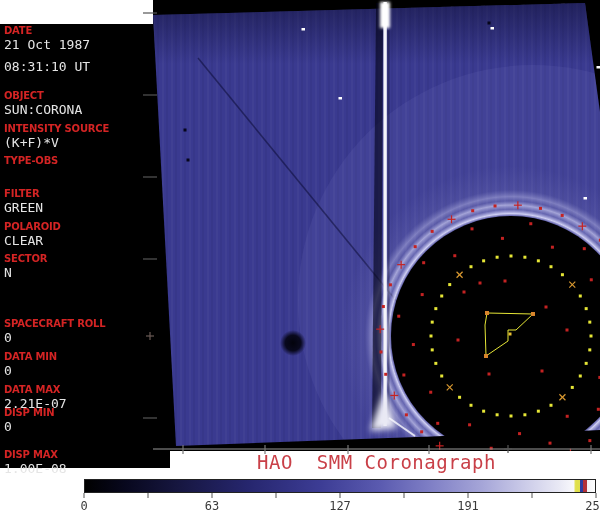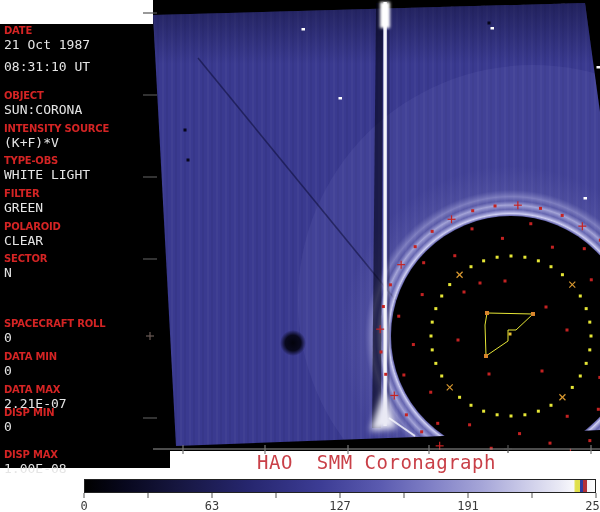--- a/index.html
+++ b/index.html
@@ -41,21 +41,20 @@
     <div class="field" style="top: 66.2px;">
       <span class="lbl">OBJECT</span>
       <span class="val">SUN:CORONA</span>
     </div>
     <div class="field" style="top: 98.8px;">
       <span class="lbl">INTENSITY SOURCE</span>
       <span class="val">(K+F)*V</span>
     </div>
     <div class="field" style="top: 131.4px;">
       <span class="lbl">TYPE-OBS</span>
-      <span class="val">WHITE LIGHT</span>
     </div>
     <div class="field" style="top: 164px;">
       <span class="lbl">FILTER</span>
       <span class="val">GREEN</span>
     </div>
     <div class="field" style="top: 196.6px;">
       <span class="lbl">POLAROID</span>
       <span class="val">CLEAR</span>
     </div>
     <div class="field" style="top: 229.2px;">

